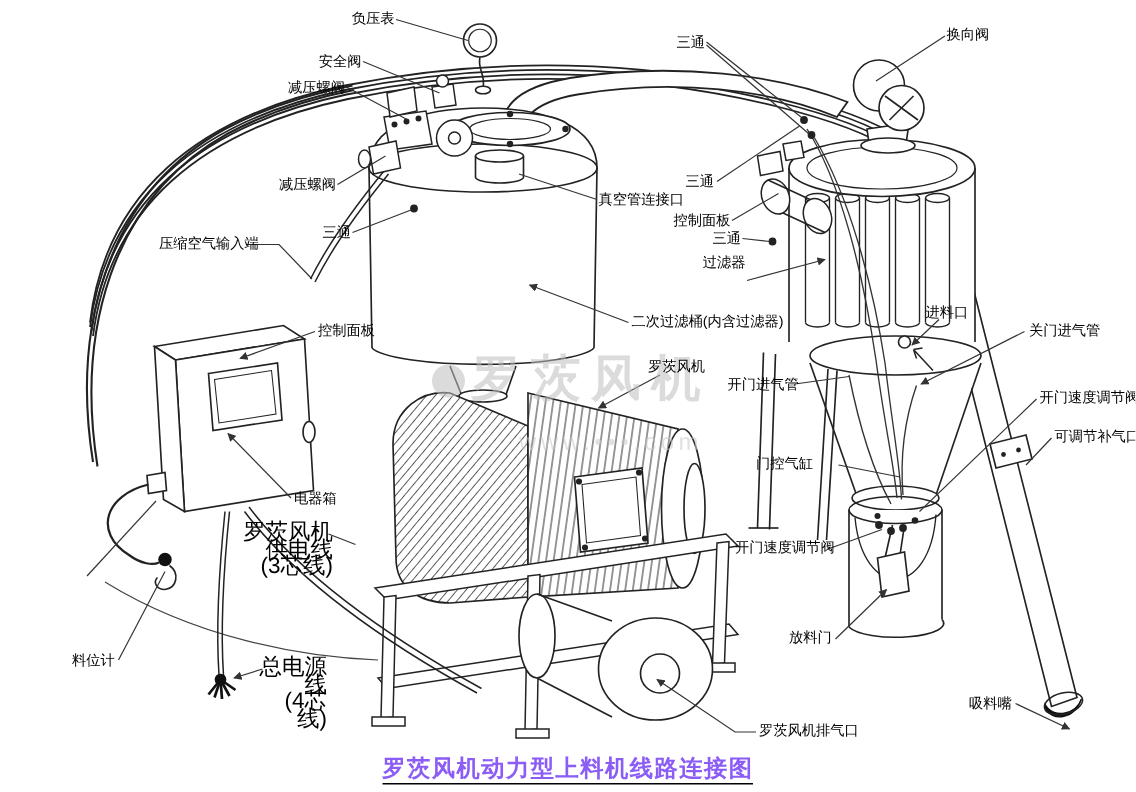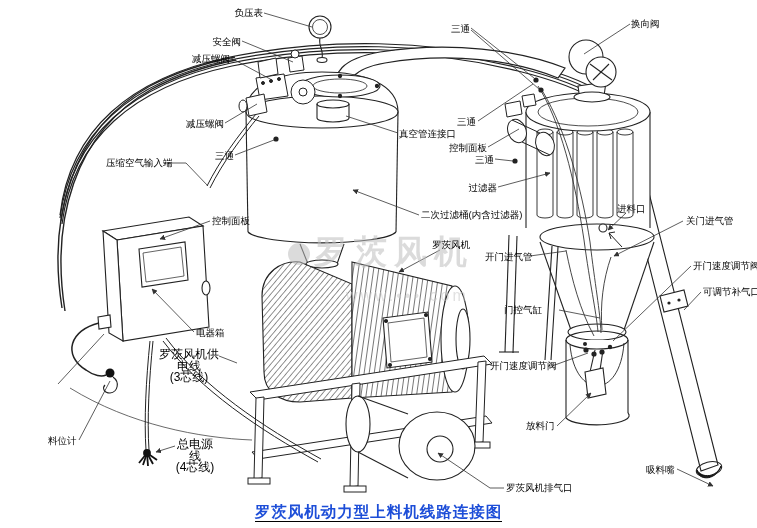--- a/index.html
+++ b/index.html
@@ -1,23 +1,23 @@
 <!DOCTYPE html>
 <html><head>
 <meta charset="utf-8">
 <style>
   html,body{margin:0;padding:0;background:#fff;}
   #stage{position:relative;width:757px;height:528px;background:#fff;overflow:hidden;
          font-family:"Liberation Sans",sans-serif;}
   #stage svg{position:absolute;left:0;top:0;z-index:0;}
   .lbl{position:absolute;z-index:3;font-size:9.5px;color:#000;white-space:nowrap;line-height:11px;}
   .lbl.r{transform:translateX(-100%);}
-  .lbl2{position:absolute;z-index:3;font-size:12px;color:#000;text-align:center;line-height:11.5px;}
+  .lbl2{position:absolute;z-index:3;font-size:15px;color:#000;text-align:right;line-height:11.5px;}
   #title{position:absolute;left:0;top:502px;width:757px;text-align:center;z-index:3;}
-  #title span{font-size:15.5px;font-weight:bold;color:#1d4ed8;letter-spacing:1px;
+  #title span{font-size:15.5px;font-weight:bold;color:#8b5cf6;letter-spacing:1px;
               border-bottom:1.5px solid #000;padding-bottom:1px;
               font-family:"Liberation Serif",serif;}
   #wm{position:absolute;left:288px;top:230px;z-index:2;opacity:.55;pointer-events:none;}
   #wm .big{font-size:33px;font-weight:bold;color:#bfbfbf;letter-spacing:7px;white-space:nowrap;}
   #wm .logo{display:inline-block;width:22px;height:22px;border-radius:50%;background:#bfbfbf;
             vertical-align:middle;margin-right:4px;}
   #wm .sub{font-size:16px;color:#cacaca;letter-spacing:3px;margin-top:12px;margin-left:58px;white-space:nowrap;}
 </style>
 </head>
 <body>
@@ -317,21 +317,21 @@
 <div class="lbl" style="left:631px;top:18px">换向阀</div>
 <div class="lbl r" style="left:241px;top:36px">安全阀</div>
 <div class="lbl r" style="left:230px;top:53px">减压螺阀</div>
 <div class="lbl r" style="left:224px;top:118px">减压螺阀</div>
 <div class="lbl r" style="left:234px;top:150px">三通</div>
 <div class="lbl" style="left:106px;top:157px">压缩空气输入端</div>
 <div class="lbl" style="left:399px;top:128px">真空管连接口</div>
 <div class="lbl r" style="left:476px;top:116px">三通</div>
 <div class="lbl r" style="left:487px;top:142px">控制面板</div>
 <div class="lbl r" style="left:494px;top:154px">三通</div>
-<div class="lbl r" style="left:497px;top:182px">过滤器</div>
+<div class="lbl r" style="left:497px;top:170px">过滤器</div>
 <div class="lbl" style="left:421px;top:209px">二次过滤桶(内含过滤器)</div>
 <div class="lbl" style="left:617px;top:203px">进料口</div>
 <div class="lbl" style="left:686px;top:215px">关门进气管</div>
 <div class="lbl" style="left:693px;top:260px">开门速度调节阀</div>
 <div class="lbl" style="left:703px;top:286px">可调节补气口</div>
 <div class="lbl" style="left:432px;top:239px">罗茨风机</div>
 <div class="lbl" style="left:485px;top:251px">开门进气管</div>
 <div class="lbl" style="left:504px;top:304px">门控气缸</div>
 <div class="lbl" style="left:212px;top:215px">控制面板</div>
 <div class="lbl" style="left:196px;top:327px">电器箱</div>

